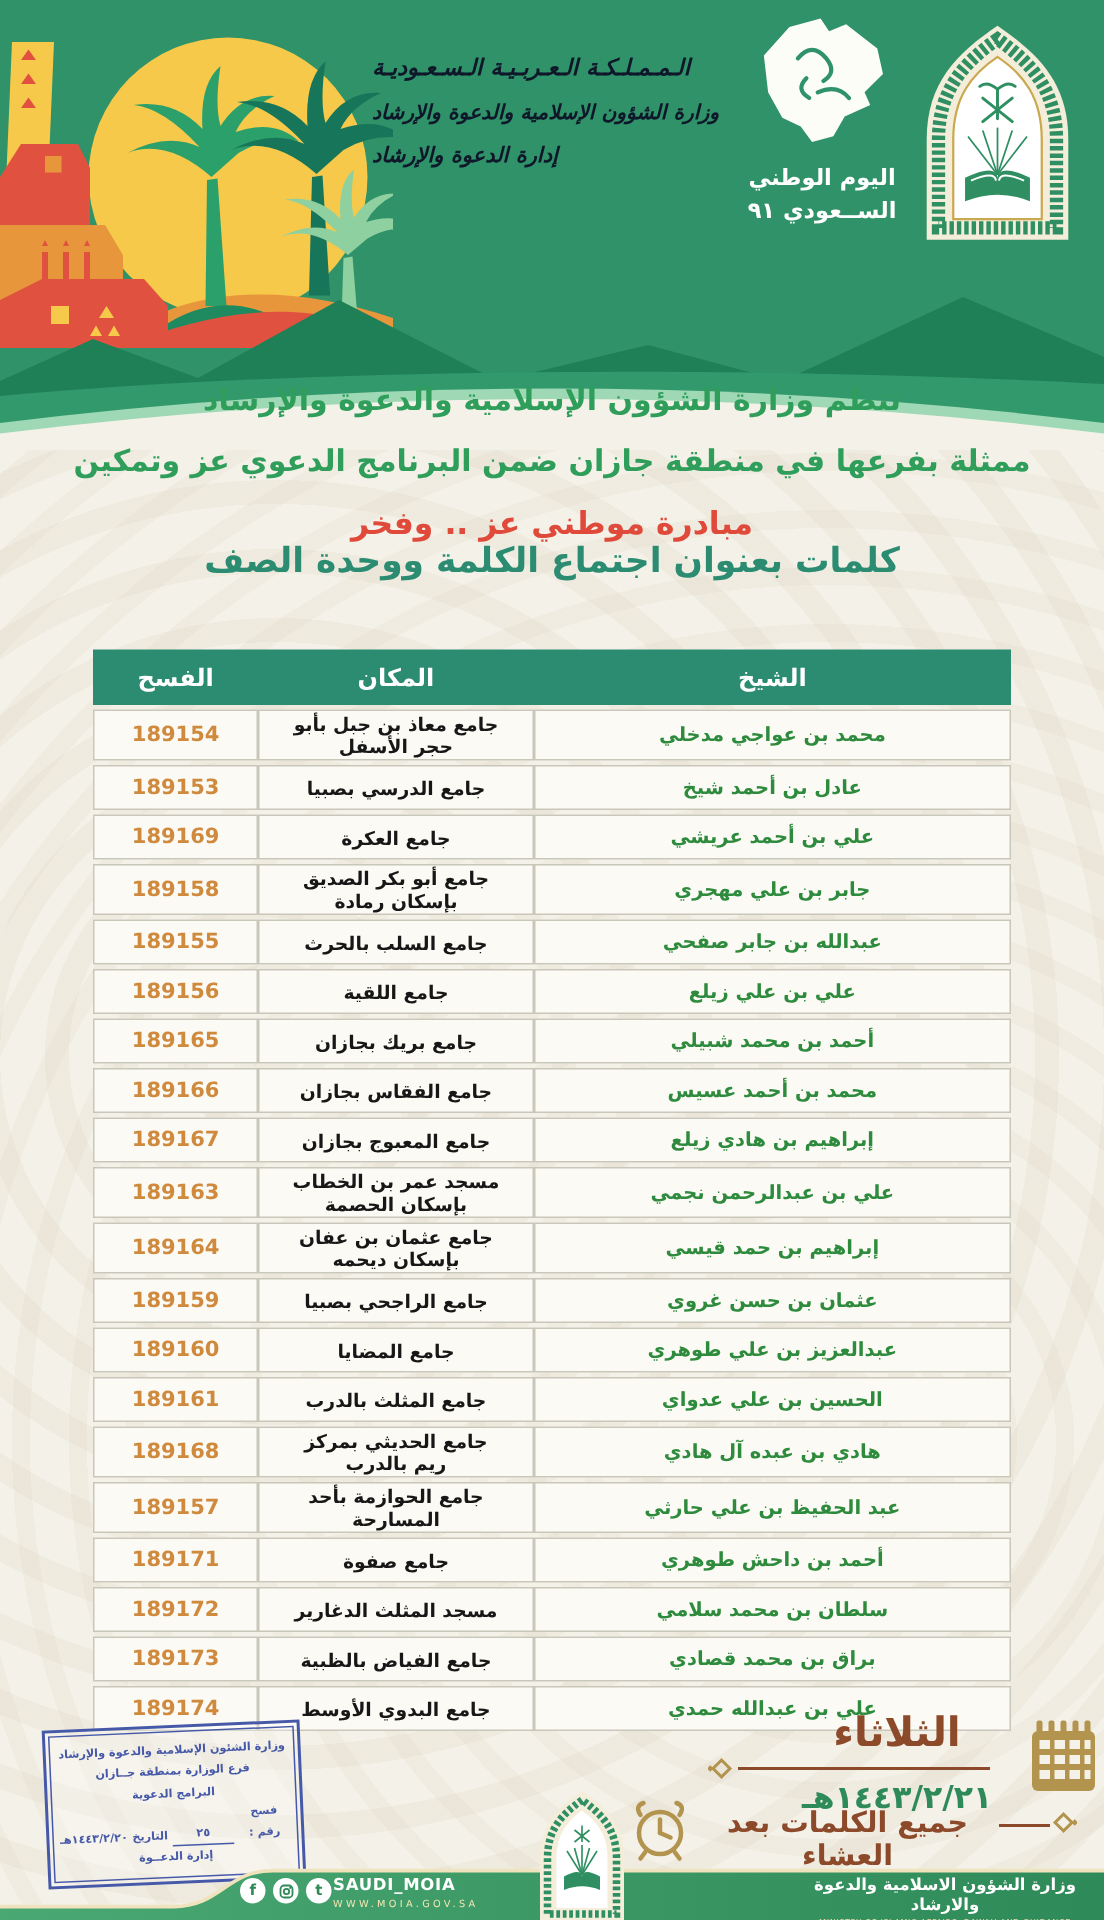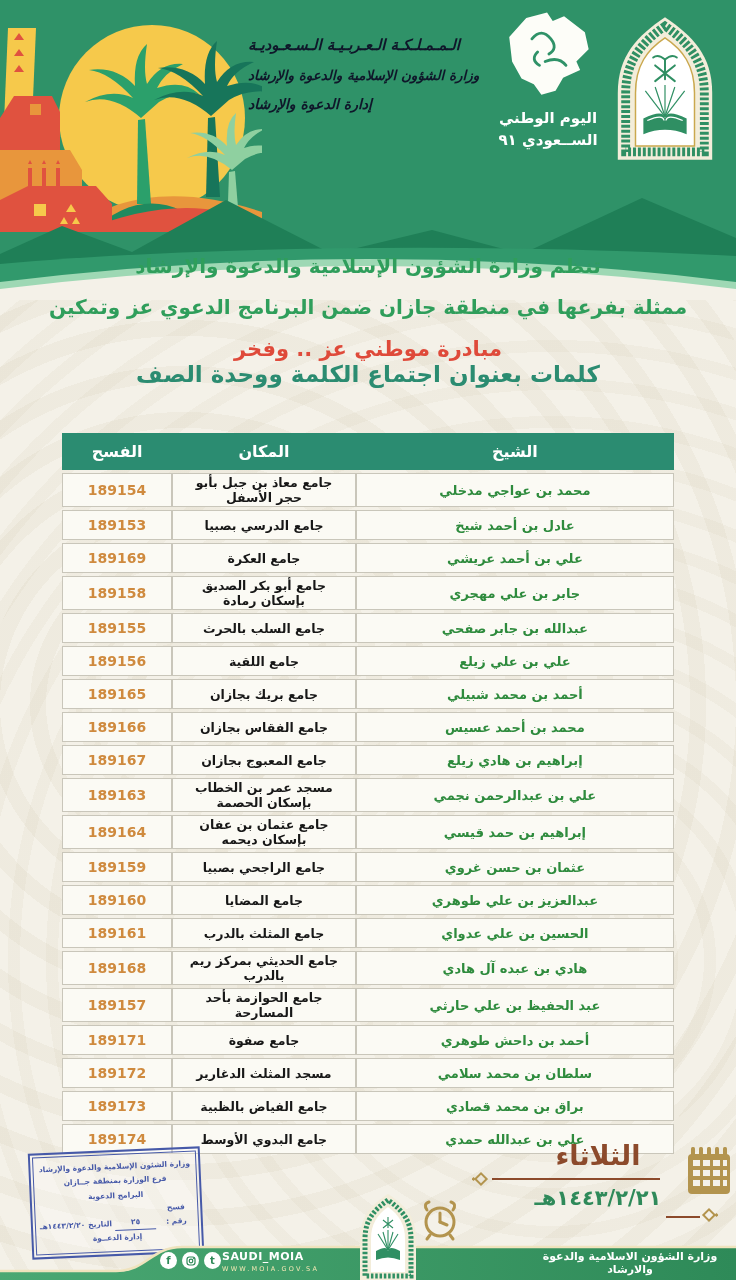--- a/index.html
+++ b/index.html
@@ -24,21 +24,21 @@
   
   .intro{position:absolute;top:254px;left:0;width:736px;text-align:center;}
   .intro div{font-weight:bold;}
   .it-1{color:#2f9e5b;font-size:20px;margin-bottom:17px;}
   .it-2{color:#2f9e5b;font-size:20px;margin-bottom:18px;}
   .it-3{color:#df4a3a;font-size:21px;}
   .it-4{color:#2b8c71;font-size:23px;}
   
   table.sched{position:absolute;top:430px;left:62px;width:612px;border-collapse:separate;border-spacing:0 3px;}
   table.sched th{background:#2b8c71;color:#fff;font-size:16px;font-weight:bold;height:37px;padding:2px 17px;}
-  table.sched td{background:#fbfaf4;border:1px solid #c9c6ba;height:30px;padding:1px 8px;text-align:center;font-weight:bold;}
+  table.sched td{background:#fbfaf4;border:1px solid #c9c6ba;height:30px;padding:1px 21px;text-align:center;font-weight:bold;}
   td.c-sheikh{color:#2e8b3d;font-size:13px;}
   td.c-place{color:#171717;font-size:12.5px;}
   td.c-permit{color:#cf8a3e;font-size:14px;font-weight:normal;direction:ltr;}
   col.w-sheikh{width:52%;}col.w-place{width:30%;}col.w-permit{width:18%;}
   
   .stamp{position:absolute;left:30px;top:1150px;width:172px;border:2px solid #4659a8;padding:2px;
     transform:rotate(-2.5deg);color:#4659a8;background:rgba(255,255,255,.25);}
   .stamp-inner{border:1px solid #4659a8;padding:5px 4px;text-align:center;font-size:7.5px;font-weight:bold;line-height:1.9;}
   .stamp .permit-line{display:flex;justify-content:center;align-items:flex-end;gap:3px;}
   .stamp .permit-no{border-bottom:1px solid #4659a8;padding:0 16px;}
@@ -362,20 +362,21 @@
     <g stroke="#b3944e" fill="none" stroke-width="3" stroke-linecap="round">
       <circle cx="20" cy="24" r="14"></circle>
       <path d="M7,12 Q3,6 9,4"></path>
         <path d="M33,12 Q37,6 31,4"></path>
       <path d="M10,37 L7,41"></path>
         <path d="M30,37 L33,41"></path>
       <path d="M20,24 L20,15"></path>
         <path d="M20,24 L27,27"></path>
     </g>
   </svg>
+  <div class="time-note brown">جميع الكلمات بعد العشاء</div>
   <div class="orn-line orn2"></div>
   <svg class="diam" style="left:700px;top:1206px" width="18" height="18" viewBox="0 0 18 18">
     <rect x="5" y="5" width="8" height="8" transform="rotate(45 9 9)" fill="none" stroke="#b3944e" stroke-width="2"></rect>
     <rect x="15" y="7.5" width="3" height="3" transform="rotate(45 16.5 9)" fill="#b3944e"></rect>
   </svg>
 
   <svg class="bottom-bar" viewBox="0 0 736 90">
     <defs>
       <linearGradient id="barg" x1="0" y1="0" x2="1" y2="0">
         <stop offset="0" stop-color="#4aa873"></stop>

